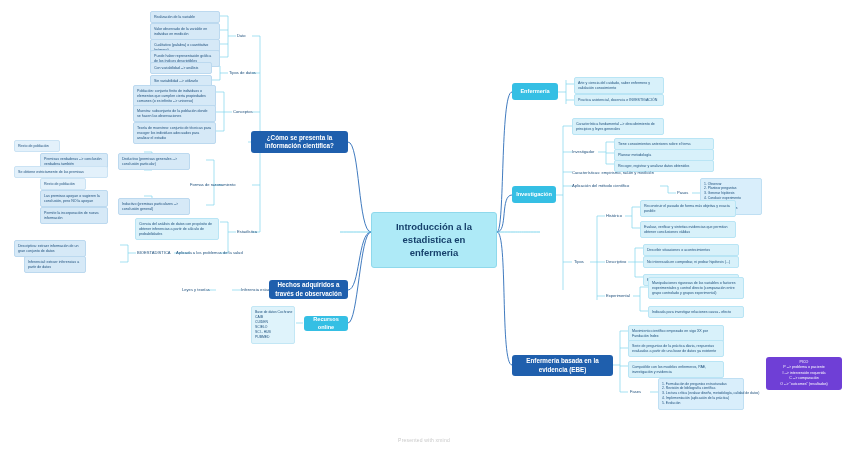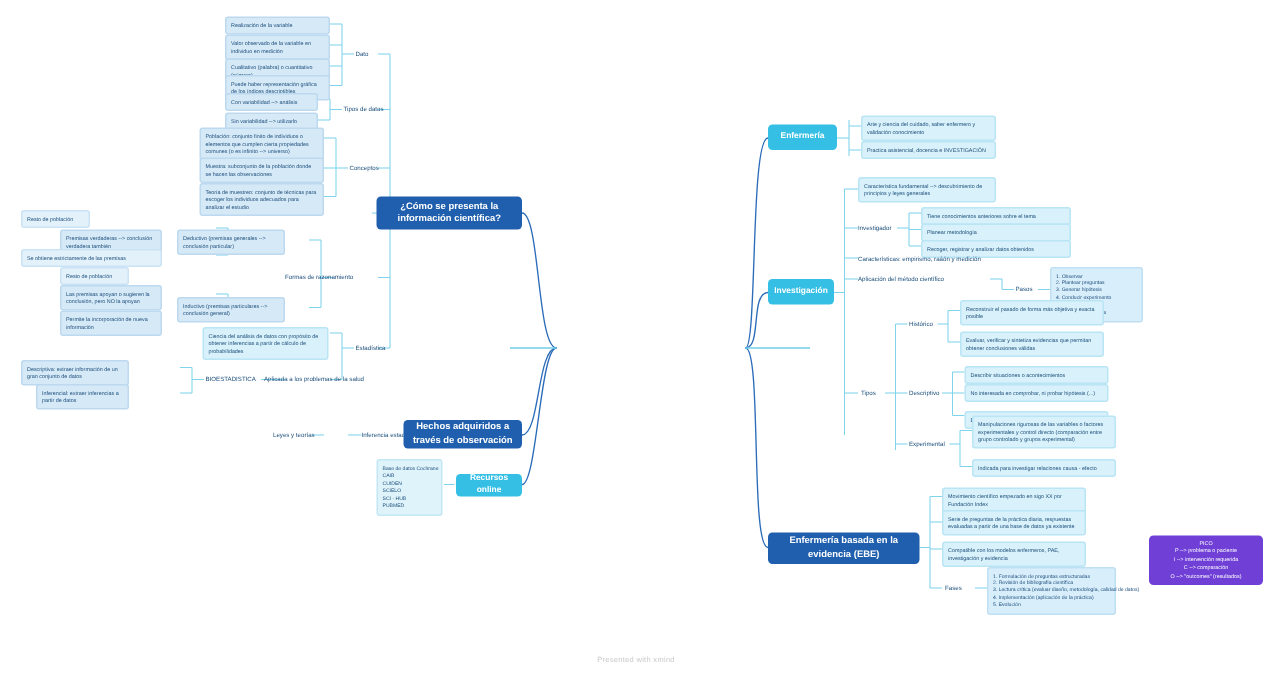--- a/index.html
+++ b/index.html
@@ -180,20 +180,21 @@
       <path d="M128 245 L 120 245"></path>
       <path d="M128 262 L 120 262"></path>
 
       <path d="M241 290 L 232 290"></path>
       <path d="M216 290 L 208 290"></path>
 
       <path d="M303 323 L 296 323"></path>
     </g>
   </svg>
 
+  <div class="node central" style="left:371px;top:212px;width:126px;">Introducción a la estadistica en enfermeria</div>
 
   <div class="node cyan" style="left:512px;top:83px;width:46px;height:17px;">Enfermería</div>
   <div class="node leaf cyanish" style="left:574px;top:77px;width:90px;">Arte y ciencia del cuidado, saber enfermero y validación conocimiento</div>
   <div class="node leaf cyanish" style="left:574px;top:94px;width:90px;">Practica asistencial, docencia e INVESTIGACIÓN</div>
 
   <div class="node cyan" style="left:512px;top:186px;width:44px;height:17px;">Investigación</div>
 
   <div class="node leaf cyanish" style="left:572px;top:118px;width:92px;">Característica fundamental --&gt; descubrimiento de principios y leyes generales</div>
 
   <div class="node plain" style="left:572px;top:149px;">Investigador</div>

